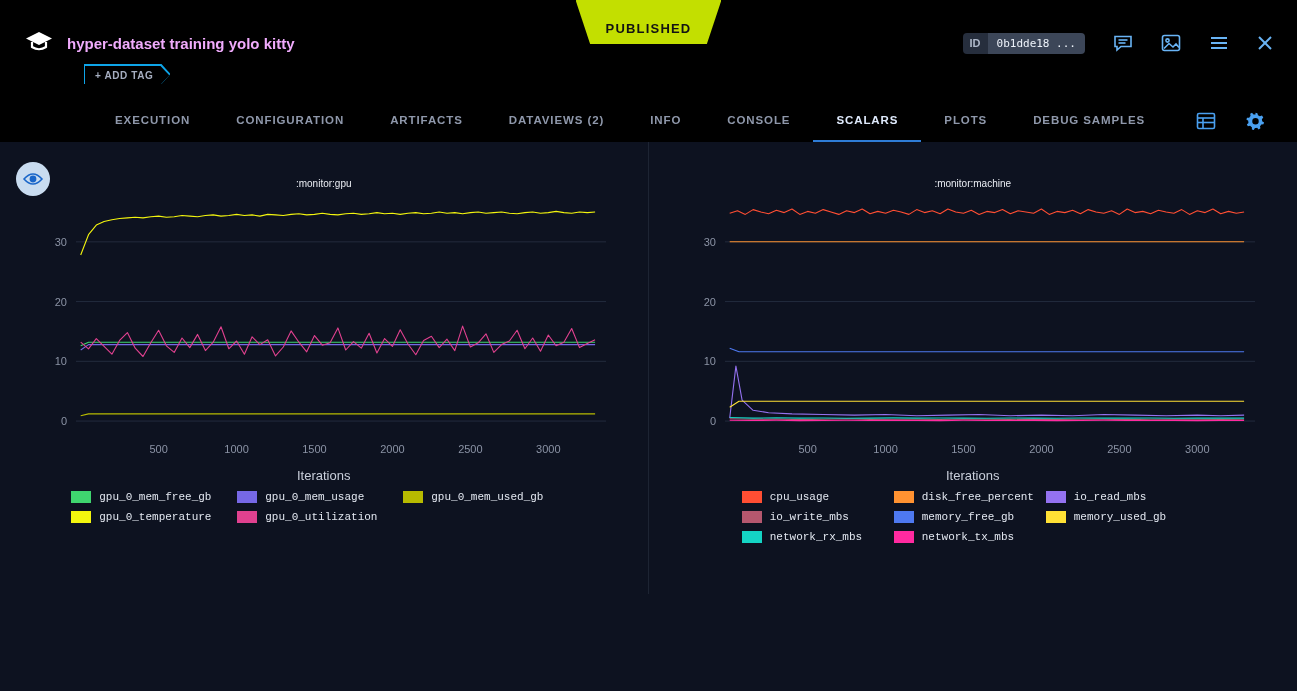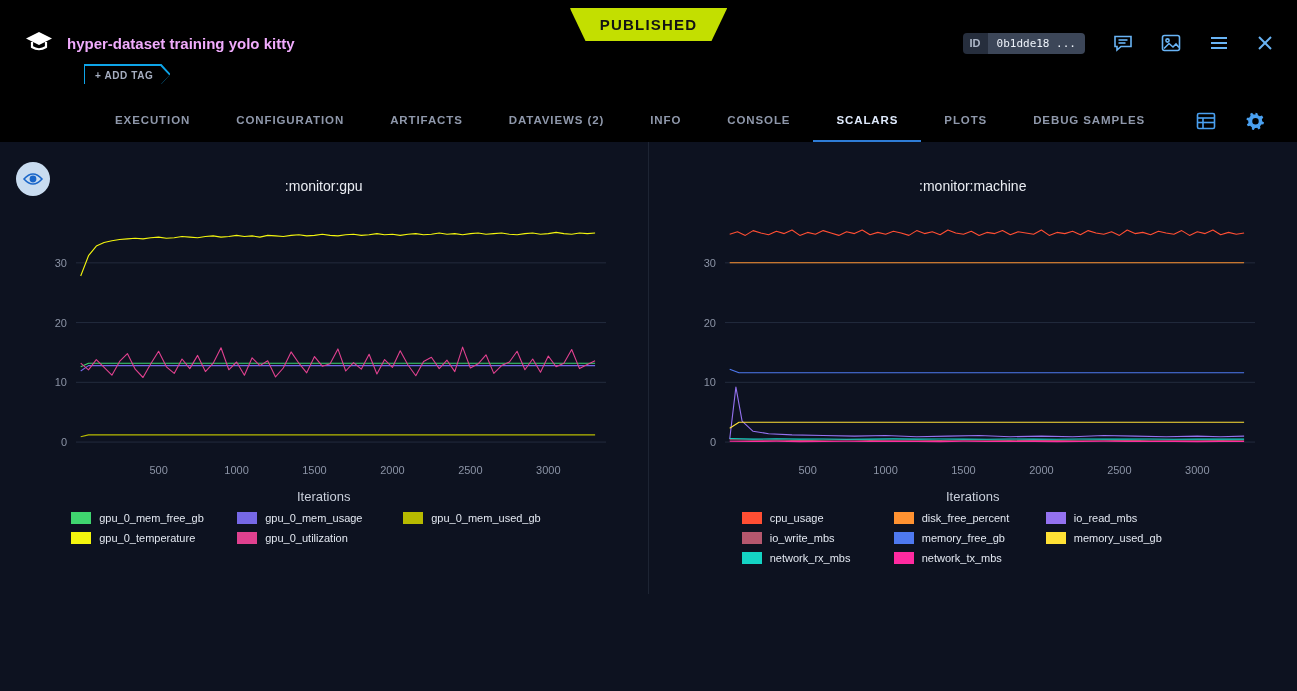--- a/index.html
+++ b/index.html
@@ -4,23 +4,23 @@
 <style>
   html,body{margin:0;padding:0;}
   body{
     width:1297px;height:691px;overflow:hidden;
     background:#0d1220;color:#e6eaf2;
     font-family:"Liberation Sans",sans-serif;
   }
   
   .topbar{position:relative;background:#000;height:100px;}
   .published{
-    position:absolute;top:8px;left:50%;transform:translateX(-50%);
-    background:#c3df00;color:#131313;font-weight:bold;font-size:15px;
-    letter-spacing:1.2px;padding:8px 30px 8px;
+    position:absolute;top:0;left:50%;transform:translateX(-50%);
+    background:#c3df00;color:#131313;font-weight:bold;font-size:13px;
+    letter-spacing:1.2px;padding:21px 30px 8px;
     clip-path:polygon(0 0,100% 0,90% 100%,10% 100%);
   }
   .title-row{display:flex;align-items:center;gap:13px;padding:30px 24px 0 24px;}
   .exp-title{font-weight:bold;font-size:15px;color:#f0abfc;}
   .header-right{margin-left:auto;display:flex;align-items:center;gap:28px;}
   .id-chip{display:flex;border-radius:4px;overflow:hidden;font-size:11px;cursor:default;}
   .id-chip .id-label{background:#262e3d;color:#aeb8c9;font-weight:bold;padding:4px 7px;}
   .id-chip .id-value{background:#3c4658;color:#eef3fa;padding:4px 9px;font-family:"DejaVu Sans Mono",monospace;}
   .icon-btn{display:flex;align-items:center;justify-content:center;}
   .tag-row{padding:8px 0 0 84px;}
@@ -37,24 +37,24 @@
     border-bottom:2px solid transparent;cursor:default;}
   .tab.active{color:#dfeafc;border-bottom-color:#2e7cd6;}
   .tab-icons{margin-left:auto;display:flex;align-items:center;gap:30px;}
   
   .content{position:relative;background:#0d1220;height:549px;}
   .eye-btn{position:absolute;left:16px;top:20px;width:34px;height:34px;border-radius:50%;
     background:#c9dcf0;display:flex;align-items:center;justify-content:center;border:none;}
   .panels{display:flex;}
   .panel{flex:1 1 50%;box-sizing:border-box;padding-top:36px;min-height:452px;}
   .panel[data-chart-index="0"]{border-right:1px solid #1d2433;}
-  .chart-title{text-align:center;font-size:14px;color:#e9ecf2;margin-bottom:20px;}
+  .chart-title{text-align:center;font-size:10px;color:#e9ecf2;margin-bottom:4px;}
   svg.chart{display:block;margin:0 auto;}
   .xlabel{text-align:center;font-size:13px;color:#c9cfdb;margin:10px 0 8px;}
-  .legend{display:flex;flex-wrap:wrap;margin:4px auto;}
+  .legend{display:flex;flex-wrap:wrap;margin:4px auto;font-family:Liberation Mono, monospace;}
   .panel[data-chart-index="0"] .legend{width:505px;}
   .panel[data-chart-index="0"] .legend-item{width:166px;}
   .panel[data-chart-index="1"] .legend{width:462px;}
   .panel[data-chart-index="1"] .legend-item{width:152px;}
   .legend-item{display:flex;align-items:center;gap:8px;font-size:11px;color:#e2e7f0;
     margin-bottom:8px;box-sizing:border-box;cursor:default;}
   .swatch{width:20px;height:12px;flex:0 0 20px;}
 </style>
 </head>
 <body>

